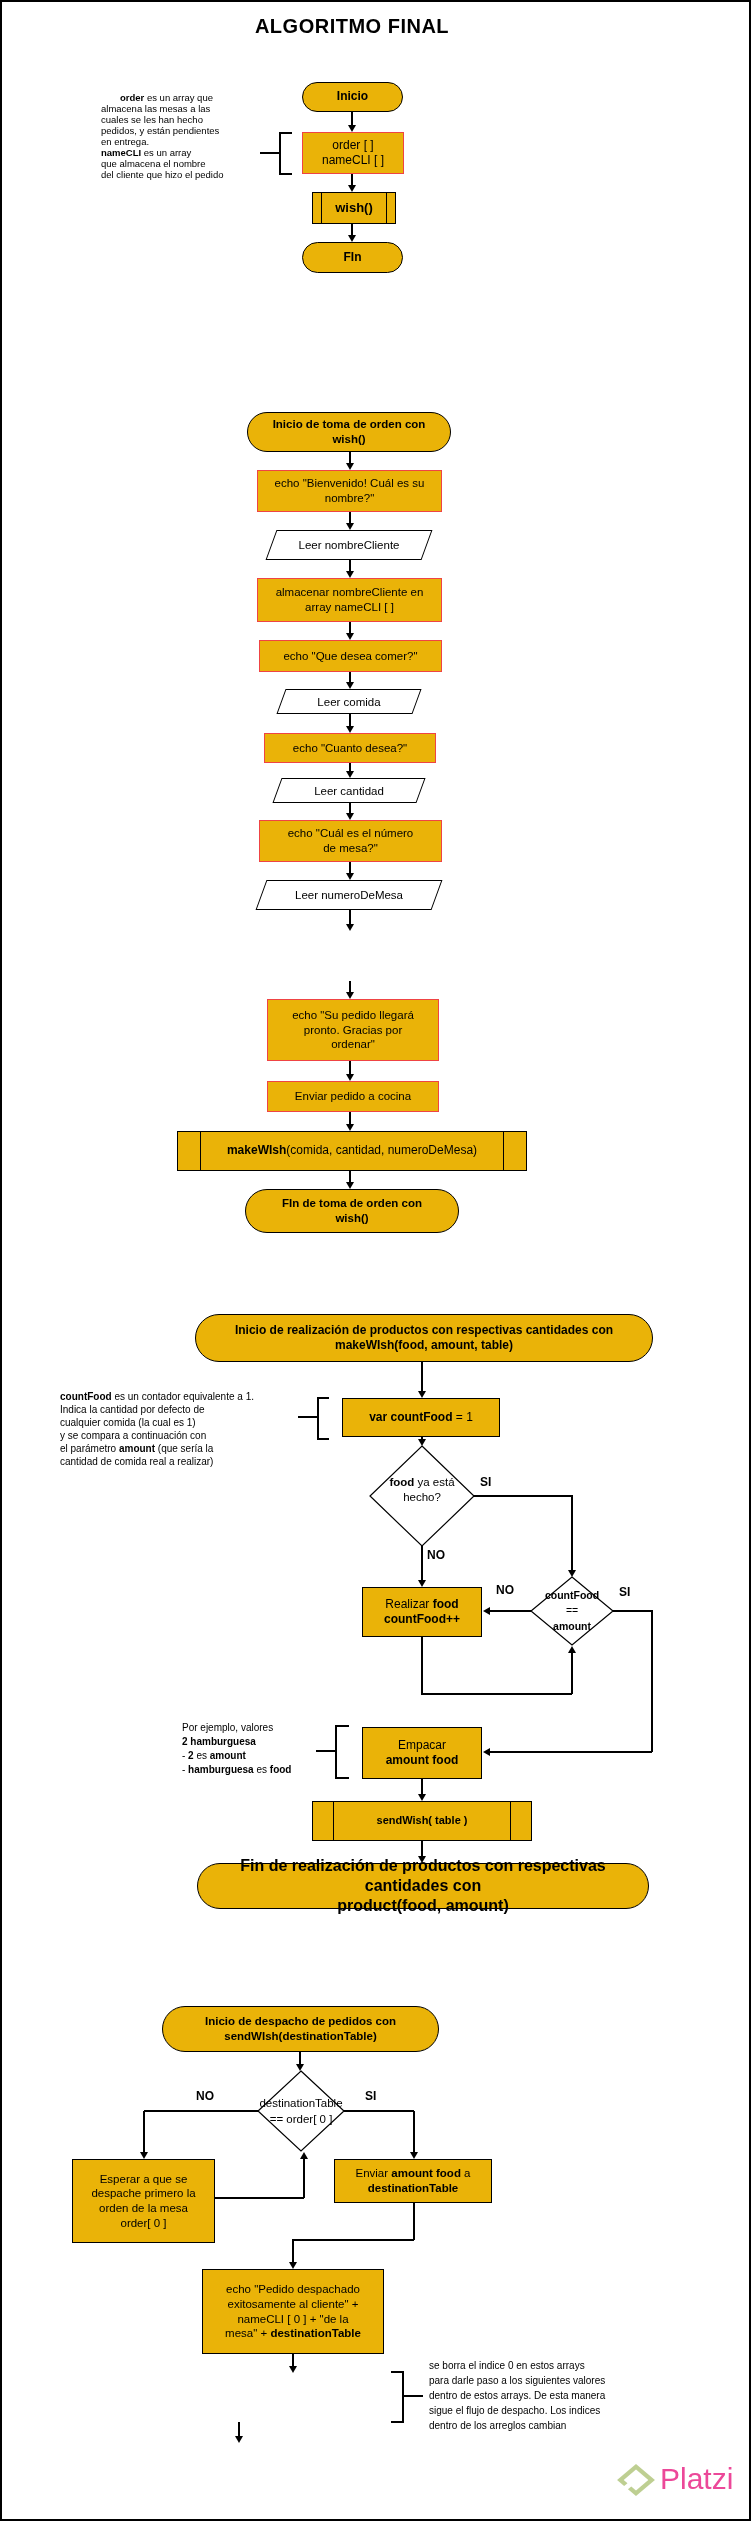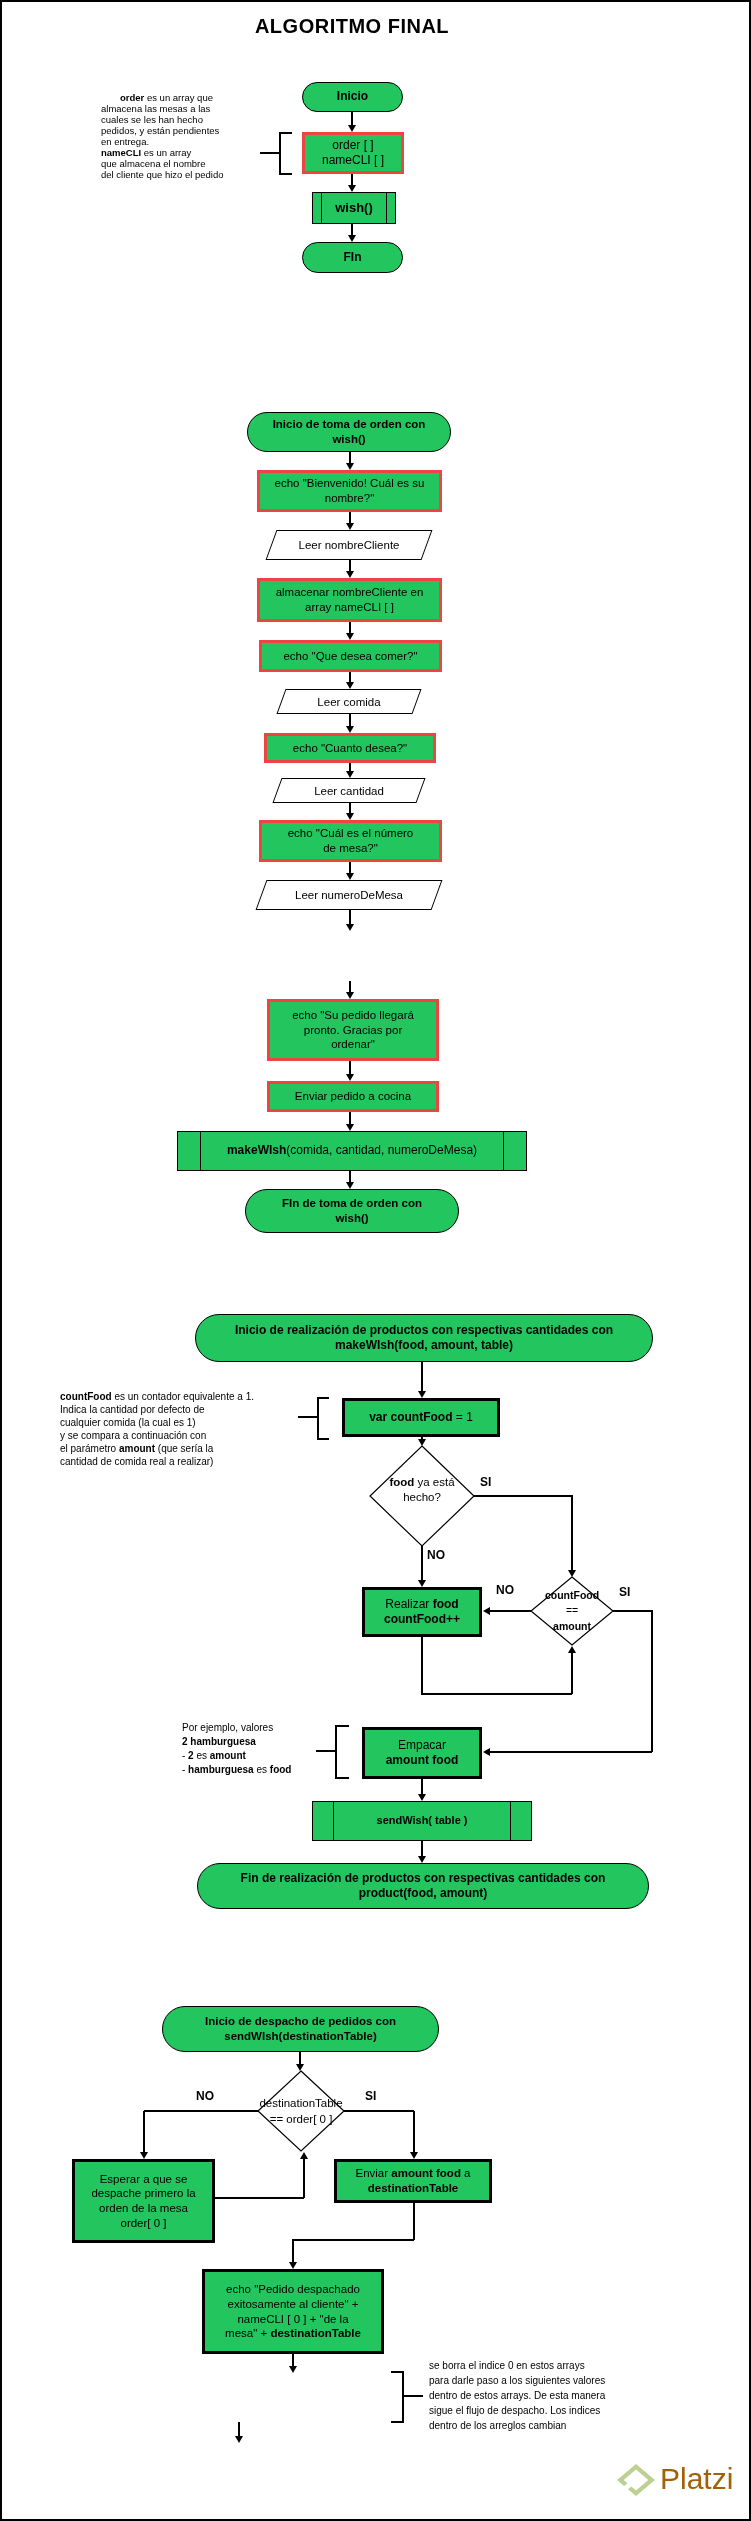--- a/index.html
+++ b/index.html
@@ -1,22 +1,22 @@
 <!DOCTYPE html>
 <html><head>
 <meta charset="utf-8">
 <style>
   html,body{margin:0;padding:0;background:#fff}
   .canvas{position:relative;width:751px;height:2521px;background:#fff;border:2px solid #000;
           box-sizing:border-box;font-family:"Liberation Sans",sans-serif;color:#000;overflow:hidden}
   .canvas *{box-sizing:border-box}
   .title{position:absolute;text-align:center;font-weight:bold;letter-spacing:.5px}
   .node{position:absolute;display:flex;flex-direction:column;justify-content:center;align-items:center;
-        text-align:center;font-size:11.5px;line-height:1.27;background:#22c55e;padding:1px 2px}
-  .rect{border:3px solid #ef4444}
+        text-align:center;font-size:11.5px;line-height:1.27;background:#eab308;padding:1px 2px}
+  .rect{border:1px solid #ef4444}
   .stadium{border:1px solid #000;border-radius:999px;font-weight:bold}
   .predef{border:1px solid #000}
   .predef::before,.predef::after{content:"";position:absolute;top:0;bottom:0;width:1px;background:#000}
   .predef::before{left:var(--inset,8px)}
   .predef::after{right:var(--inset,8px)}
   .para{position:absolute}
   .para .shape{position:absolute;top:0;bottom:0;left:7px;right:7px;transform:skewX(-20deg);
                background:#fff;border:1px solid #000}
   .para .plabel{position:absolute;inset:0;display:flex;flex-direction:column;justify-content:center;
                 text-align:center;font-size:11.5px}
@@ -32,21 +32,21 @@
                   border-left:4.2px solid transparent;border-right:4.2px solid transparent;border-top:7px solid #000}
   .av.up::before{content:"";position:absolute;top:-6px;left:-3.2px;width:0;height:0;
                  border-left:4.2px solid transparent;border-right:4.2px solid transparent;border-bottom:7px solid #000}
   .ah{position:absolute;height:1.5px;background:#000}
   .ah.left::before{content:"";position:absolute;left:-6px;top:-3.2px;width:0;height:0;
                    border-top:4.2px solid transparent;border-bottom:4.2px solid transparent;border-right:7px solid #000}
   .elabel{position:absolute;font-weight:bold;font-size:12px}
   .bracket-r{position:absolute;border:2px solid #000;border-right:none}
   .bracket-l{position:absolute;border:2px solid #000;border-left:none}
   .conn{position:absolute;height:2px;background:#000}
-  .wm-text{position:absolute;font-size:30px;color:#a16207}
+  .wm-text{position:absolute;font-size:30px;color:#ec4899}
 </style>
 </head>
 <body>
 
 <div class="canvas">
 
   <div class="title" style="left:150px;top:13px;width:400px;font-size:20px">ALGORITMO FINAL</div>
 
   <div class="node stadium" style="left:300px;top:80px;width:101px;height:30px;font-size:12px">
       <div>Inicio</div>
@@ -253,21 +253,21 @@
   <div class="conn" style="left:314px;top:1748px;width:19px"></div>
   <div class="bracket-r" style="left:333px;top:1723px;width:14px;height:54px"></div>
 
   <div class="av down" style="left:419px;top:1777px;height:16px"></div>
 
   <div class="node predef" style="left:310px;top:1799px;width:220px;height:40px;font-size:11px;--inset:20px">
       <div><b>sendWish( table )</b></div>
     </div>
   <div class="av down" style="left:419px;top:1839px;height:16px"></div>
 
-  <div class="node stadium" style="left:195px;top:1861px;width:452px;height:46px;font-size:12px">
+  <div class="node stadium" style="left:195px;top:1861px;width:452px;height:46px;font-size:16px">
       <div>Fin de realización de productos con respectivas cantidades con</div>
       <div>product(food, amount)</div>
     </div>
 
   <div class="node stadium" style="left:160px;top:2004px;width:277px;height:46px">
       <div>Inicio de despacho de pedidos con</div>
       <div>sendWIsh(destinationTable)</div>
     </div>
   <div class="av down" style="left:297px;top:2050px;height:13px"></div>
 

